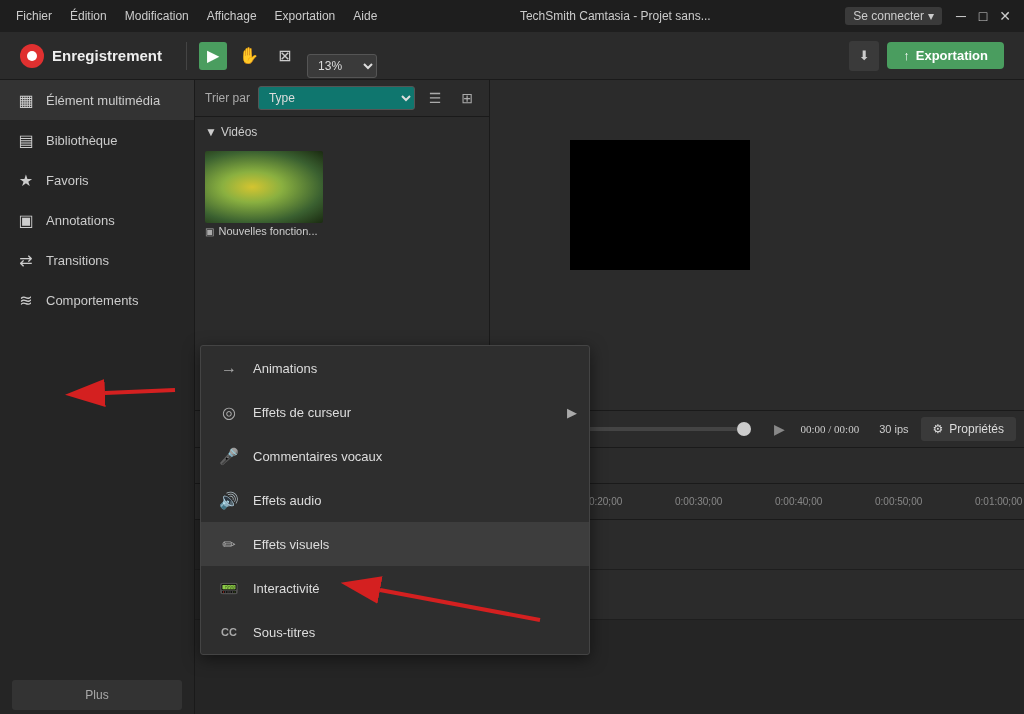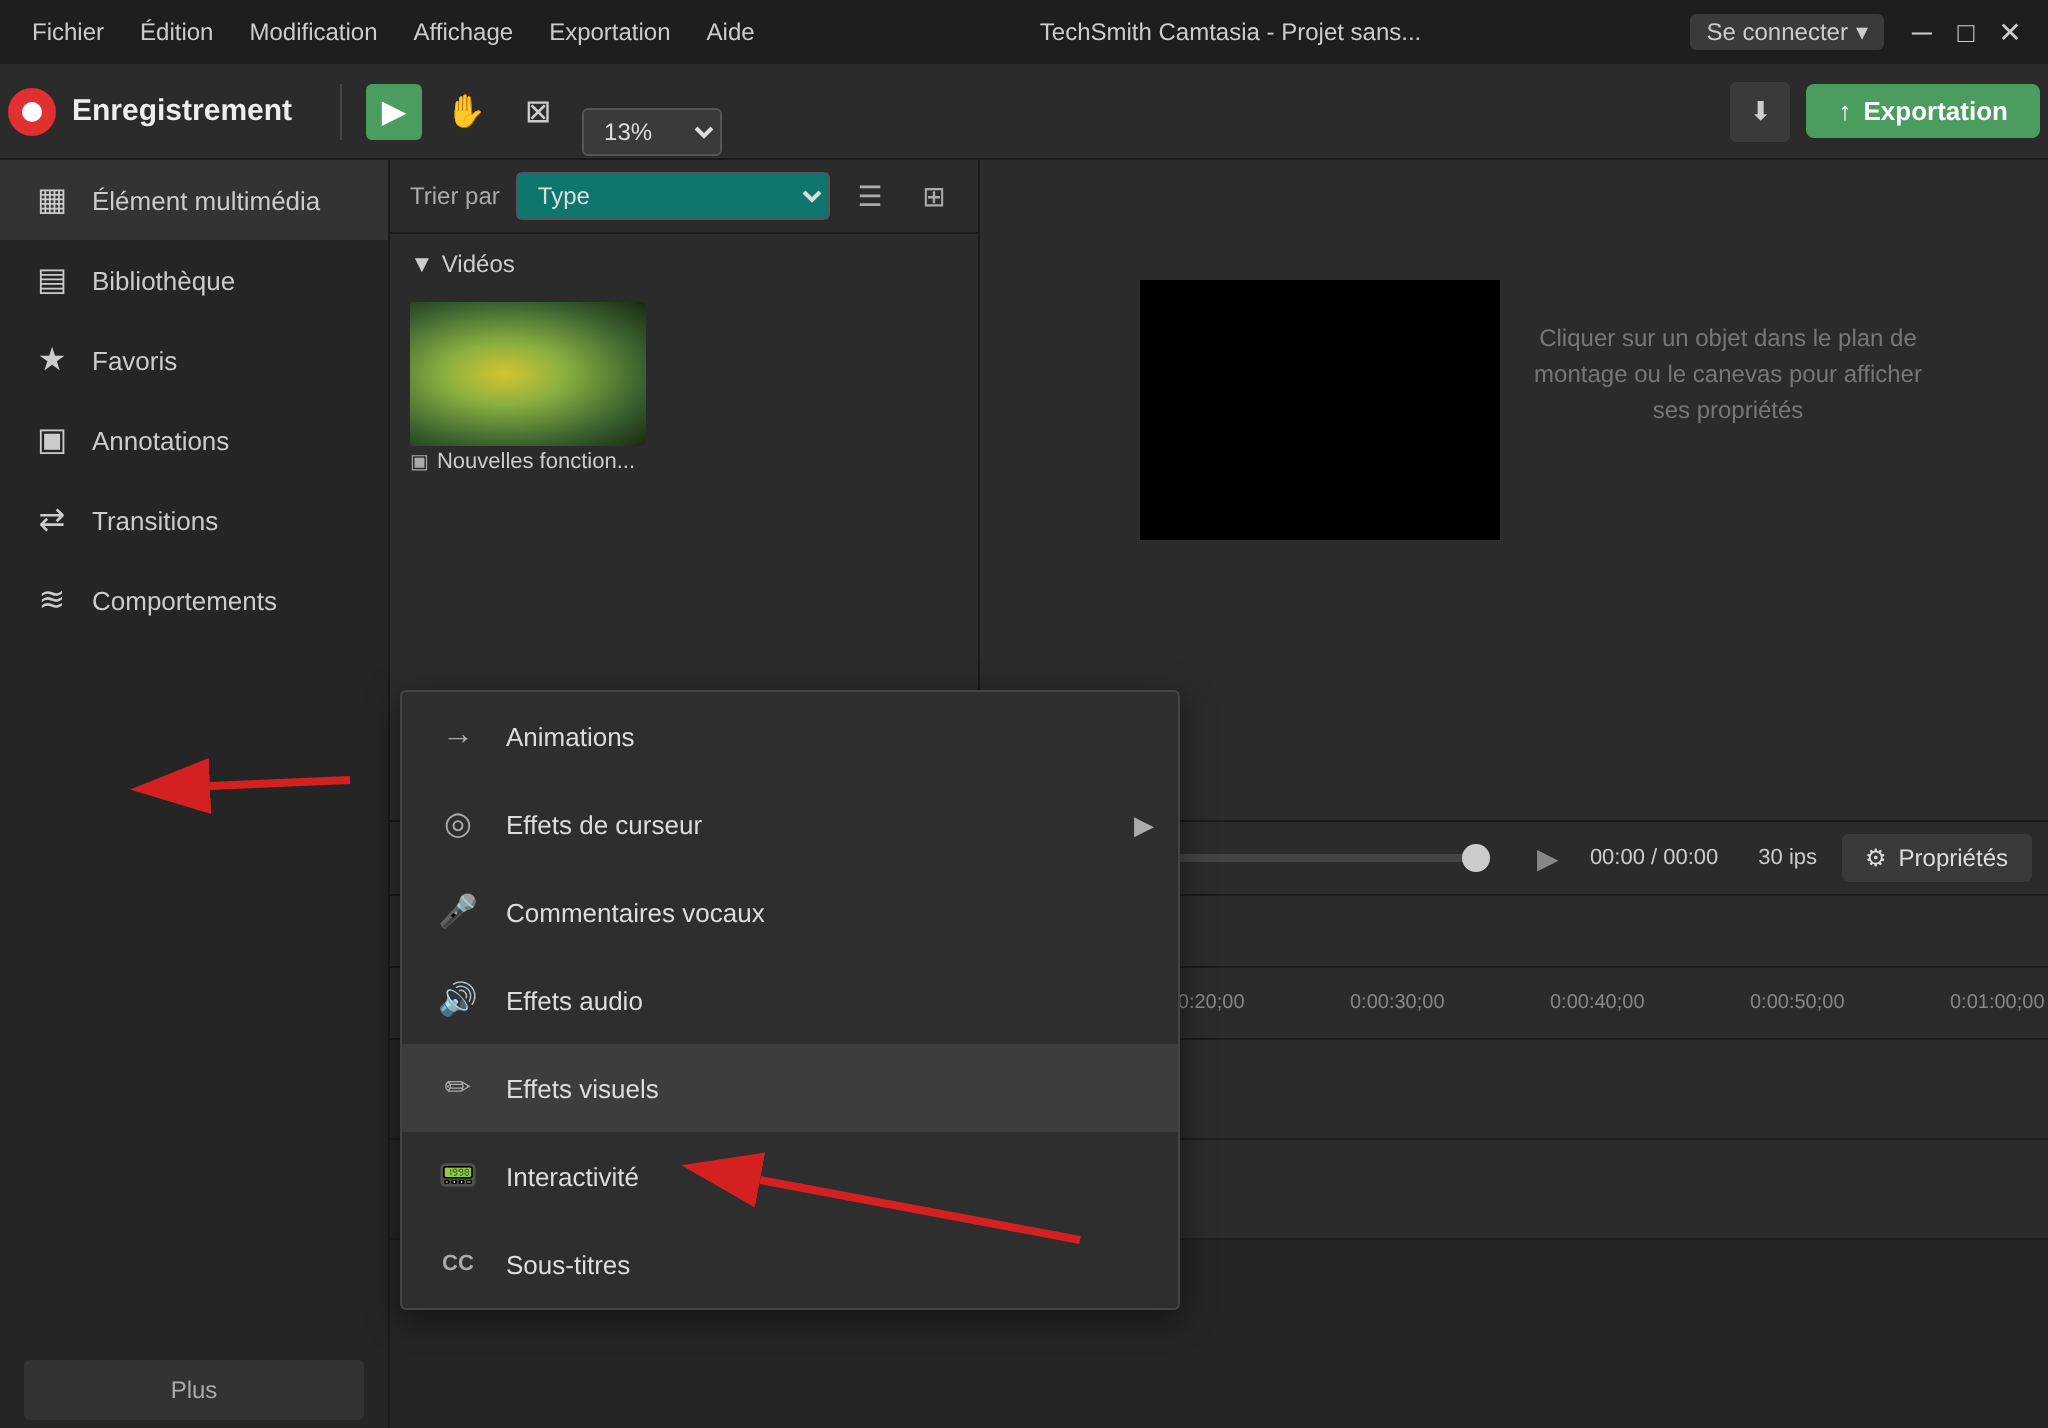--- a/index.html
+++ b/index.html
@@ -7,21 +7,21 @@
 
     
     .title-bar { background: #1e1e1e; height: 32px; display: flex; align-items: center; padding: 0 8px; user-select: none; }
     .title-bar-menu { display: flex; gap: 2px; }
     .title-bar-menu span { color: #ccc; padding: 4px 8px; font-size: 12px; cursor: pointer; }
     .title-bar-title { flex: 1; text-align: center; color: #ccc; font-size: 12px; }
     .title-bar-connect { background: #3a3a3a; border-radius: 3px; padding: 2px 8px; font-size: 12px; color: #ccc; display: flex; align-items: center; gap: 4px; cursor: pointer; margin-right: 8px; }
     .win-btn { width: 22px; height: 22px; display: flex; align-items: center; justify-content: center; cursor: pointer; color: #ccc; font-size: 14px; }
 
     
-    .toolbar { background: #2b2b2b; height: 48px; display: flex; align-items: center; padding: 0 4px; border-bottom: 1px solid #1a1a1a; gap: 8px; }
+    .toolbar { background: #2b2b2b; height: 48px; display: flex; align-items: center; padding: 0 20px; border-bottom: 1px solid #1a1a1a; gap: 8px; }
     .rec-btn { background: #e03030; border-radius: 50%; width: 24px; height: 24px; display: flex; align-items: center; justify-content: center; }
     .rec-dot { width: 10px; height: 10px; background: #fff; border-radius: 50%; }
     .enregistrement-label { color: #eee; font-size: 15px; font-weight: 600; margin-right: 12px; }
     .toolbar-sep { width: 1px; height: 28px; background: #444; margin: 0 4px; }
     .tool-btn { width: 28px; height: 28px; display: flex; align-items: center; justify-content: center; border-radius: 3px; cursor: pointer; color: #ccc; font-size: 16px; }
     .tool-btn.active { background: #4a9d5f; color: #fff; }
     .zoom-select { background: #3a3a3a; border: 1px solid #555; color: #ddd; padding: 3px 6px; border-radius: 3px; font-size: 12px; width: 70px; cursor: pointer; margin-top: 20px; }
     .toolbar-right { margin-left: auto; display: flex; align-items: center; gap: 8px; }
     .down-arrow-btn { background: #3a3a3a; border: none; width: 30px; height: 30px; border-radius: 3px; display: flex; align-items: center; justify-content: center; cursor: pointer; color: #ccc; }
     .export-btn { background: #4a9d5f; border: none; color: #fff; padding: 6px 16px; border-radius: 4px; font-size: 13px; cursor: pointer; display: flex; align-items: center; gap: 6px; font-weight: 600; }
@@ -59,21 +59,21 @@
     .preview { flex: 1; background: #2b2b2b; position: relative; display: flex; align-items: center; justify-content: center; }
     .preview-canvas { width: 180px; height: 130px; background: #000; position: absolute; top: 60px; left: 80px; }
     .preview-hint { position: absolute; right: 60px; top: 80px; text-align: center; color: #777; font-size: 12px; line-height: 1.5; max-width: 200px; }
 
     
     .timeline-controls { height: 38px; background: #2b2b2b; border-top: 1px solid #1a1a1a; border-bottom: 1px solid #1a1a1a; display: flex; align-items: center; padding: 0 8px; gap: 4px; }
     .nav-arrow { width: 18px; height: 18px; display: flex; align-items: center; justify-content: center; color: #888; cursor: pointer; font-size: 14px; }
     .slider-container { flex: 1; display: flex; align-items: center; padding: 0 8px; }
     .slider-track { flex: 1; height: 4px; background: #444; border-radius: 2px; position: relative; }
     .slider-thumb { width: 14px; height: 14px; background: #ccc; border-radius: 50%; position: absolute; right: 0; top: -5px; cursor: pointer; }
-    .time-display { color: #ccc; font-size: 11px; margin: 11px 8px; white-space: nowrap; }
+    .time-display { color: #ccc; font-size: 11px; margin: 11px 8px; white-space: nowrap; font-family: Liberation Serif, serif; }
     .fps-display { color: #ccc; font-size: 11px; margin: 0 8px; }
     .properties-btn { background: #3a3a3a; border: none; color: #ddd; padding: 5px 12px; border-radius: 3px; font-size: 12px; cursor: pointer; display: flex; align-items: center; gap: 6px; }
     .effets-section { color: #aaa; font-size: 12px; padding: 4px 8px; }
 
     
     .timeline-area { flex: 1; background: #252525; display: flex; flex-direction: column; overflow: hidden; position: relative; }
     .timeline-header { height: 36px; background: #2b2b2b; border-bottom: 1px solid #1a1a1a; display: flex; align-items: center; padding: 0 0 0 100px; }
     .timeline-ruler { flex: 1; display: flex; align-items: center; height: 100%; overflow: hidden; position: relative; }
     .ruler-tick { position: absolute; font-size: 10px; color: #888; white-space: nowrap; }
     .add-track-btn { width: 24px; height: 24px; background: #3a3a3a; border: none; color: #ccc; border-radius: 3px; cursor: pointer; display: flex; align-items: center; justify-content: center; }
@@ -197,21 +197,20 @@
           <div class="video-thumb-img"></div>
           <div class="video-thumb-label">
             <span class="thumb-icon">▣</span>
             <span>Nouvelles fonction...</span>
           </div>
         </div>
       </div>
 
       <div class="preview">
         <div class="preview-canvas"></div>
-        <div class="preview-hint">Cliquer sur un objet dans le plan de montage ou le canevas pour afficher ses propriétés</div>
       </div>
     </div>
 
     <div class="timeline-controls">
       <div class="nav-arrow">◀</div>
       <div style="display:flex;align-items:center;flex:1;padding:0 8px;">
         <div class="effets-section"></div>
         <div class="slider-container">
           <div class="slider-track">
             <div class="slider-thumb"></div>

